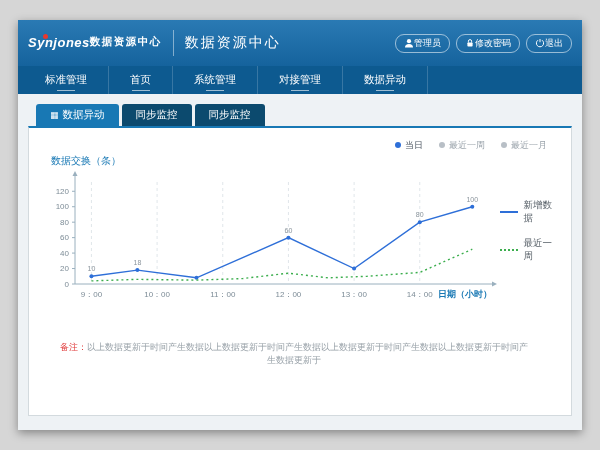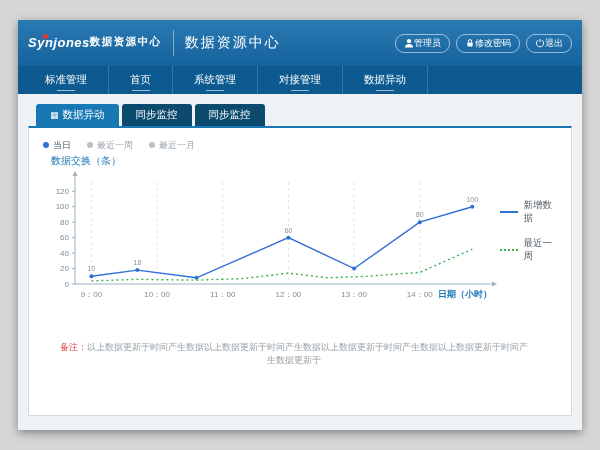--- a/index.html
+++ b/index.html
@@ -26,21 +26,21 @@
 
   
   .content { position: absolute; top: 74px; left: 0; right: 0; bottom: 0; background: #eef2f5; padding: 10px; }
   .tabs { display: flex; gap: 3px; padding-left: 8px; }
   .tab { height: 22px; display: flex; align-items: center; gap: 4px; padding: 0 14px; font-size: 10.5px; color: #fff; background: #0c4a6e; border-radius: 3px 3px 0 0; cursor: pointer; }
   .tab.active { background: #1878b4; }
   .tab-icon { font-size: 9px; line-height: 1; }
 
   .panel { position: relative; background: #fff; border: 1px solid #d3dade; border-top: 2px solid #1878b4; height: 290px; padding: 8px 14px; }
 
-  .filter-legend { display: flex; align-items: center; gap: 16px; padding: 4px 10px 0 0; height: 14px; }
+  .filter-legend { display: flex; justify-content: flex-end; align-items: center; gap: 16px; padding: 4px 10px 0 0; height: 14px; }
   .legend-item { display: flex; align-items: center; gap: 4px; font-size: 9px; color: #9aa3ab; cursor: pointer; }
   .legend-item.active { color: #4a5560; }
   .legend-dot { width: 6px; height: 6px; border-radius: 50%; background: #b8bfc6; }
   .legend-item.active .legend-dot { background: #2e6fd8; }
 
   .ylabel { color: #1878b4; font-size: 10px; margin: 4px 0 2px 8px; }
   .chart-row { display: flex; align-items: center; }
   svg.chart { width: 455px; height: 140px; flex: none; }
   .series-legend { display: flex; flex-direction: column; gap: 12px; margin-left: 2px; margin-top: -18px; }
   .series-item { display: flex; align-items: center; gap: 6px; font-size: 9.5px; color: #555e66; }

